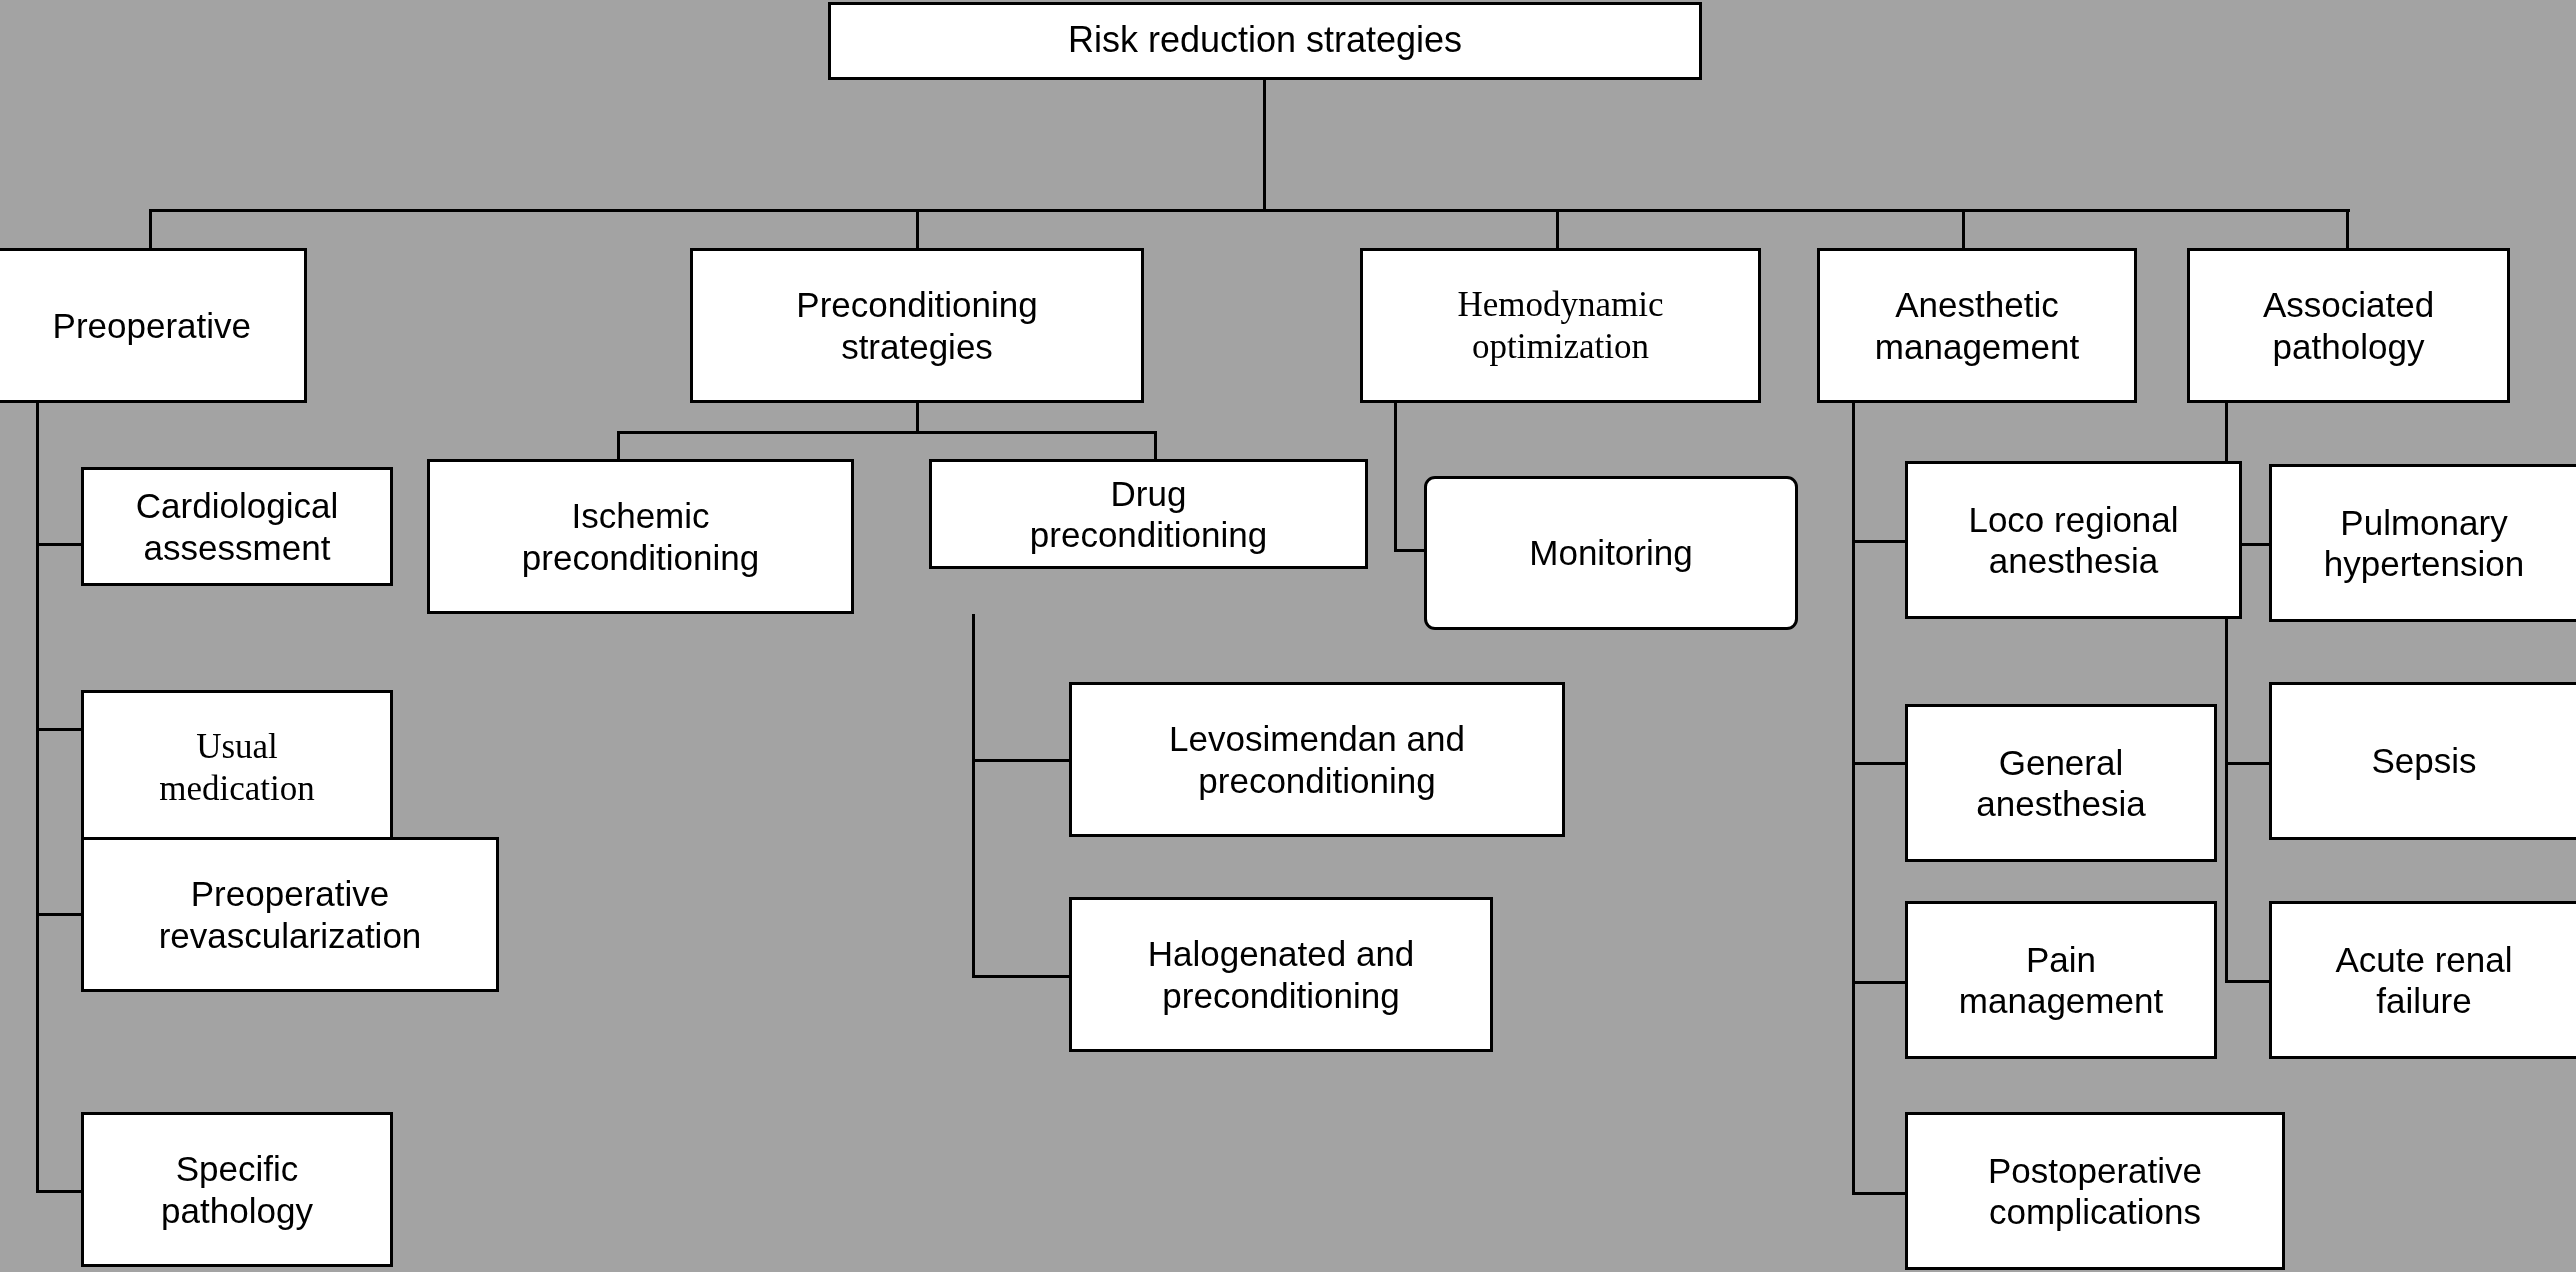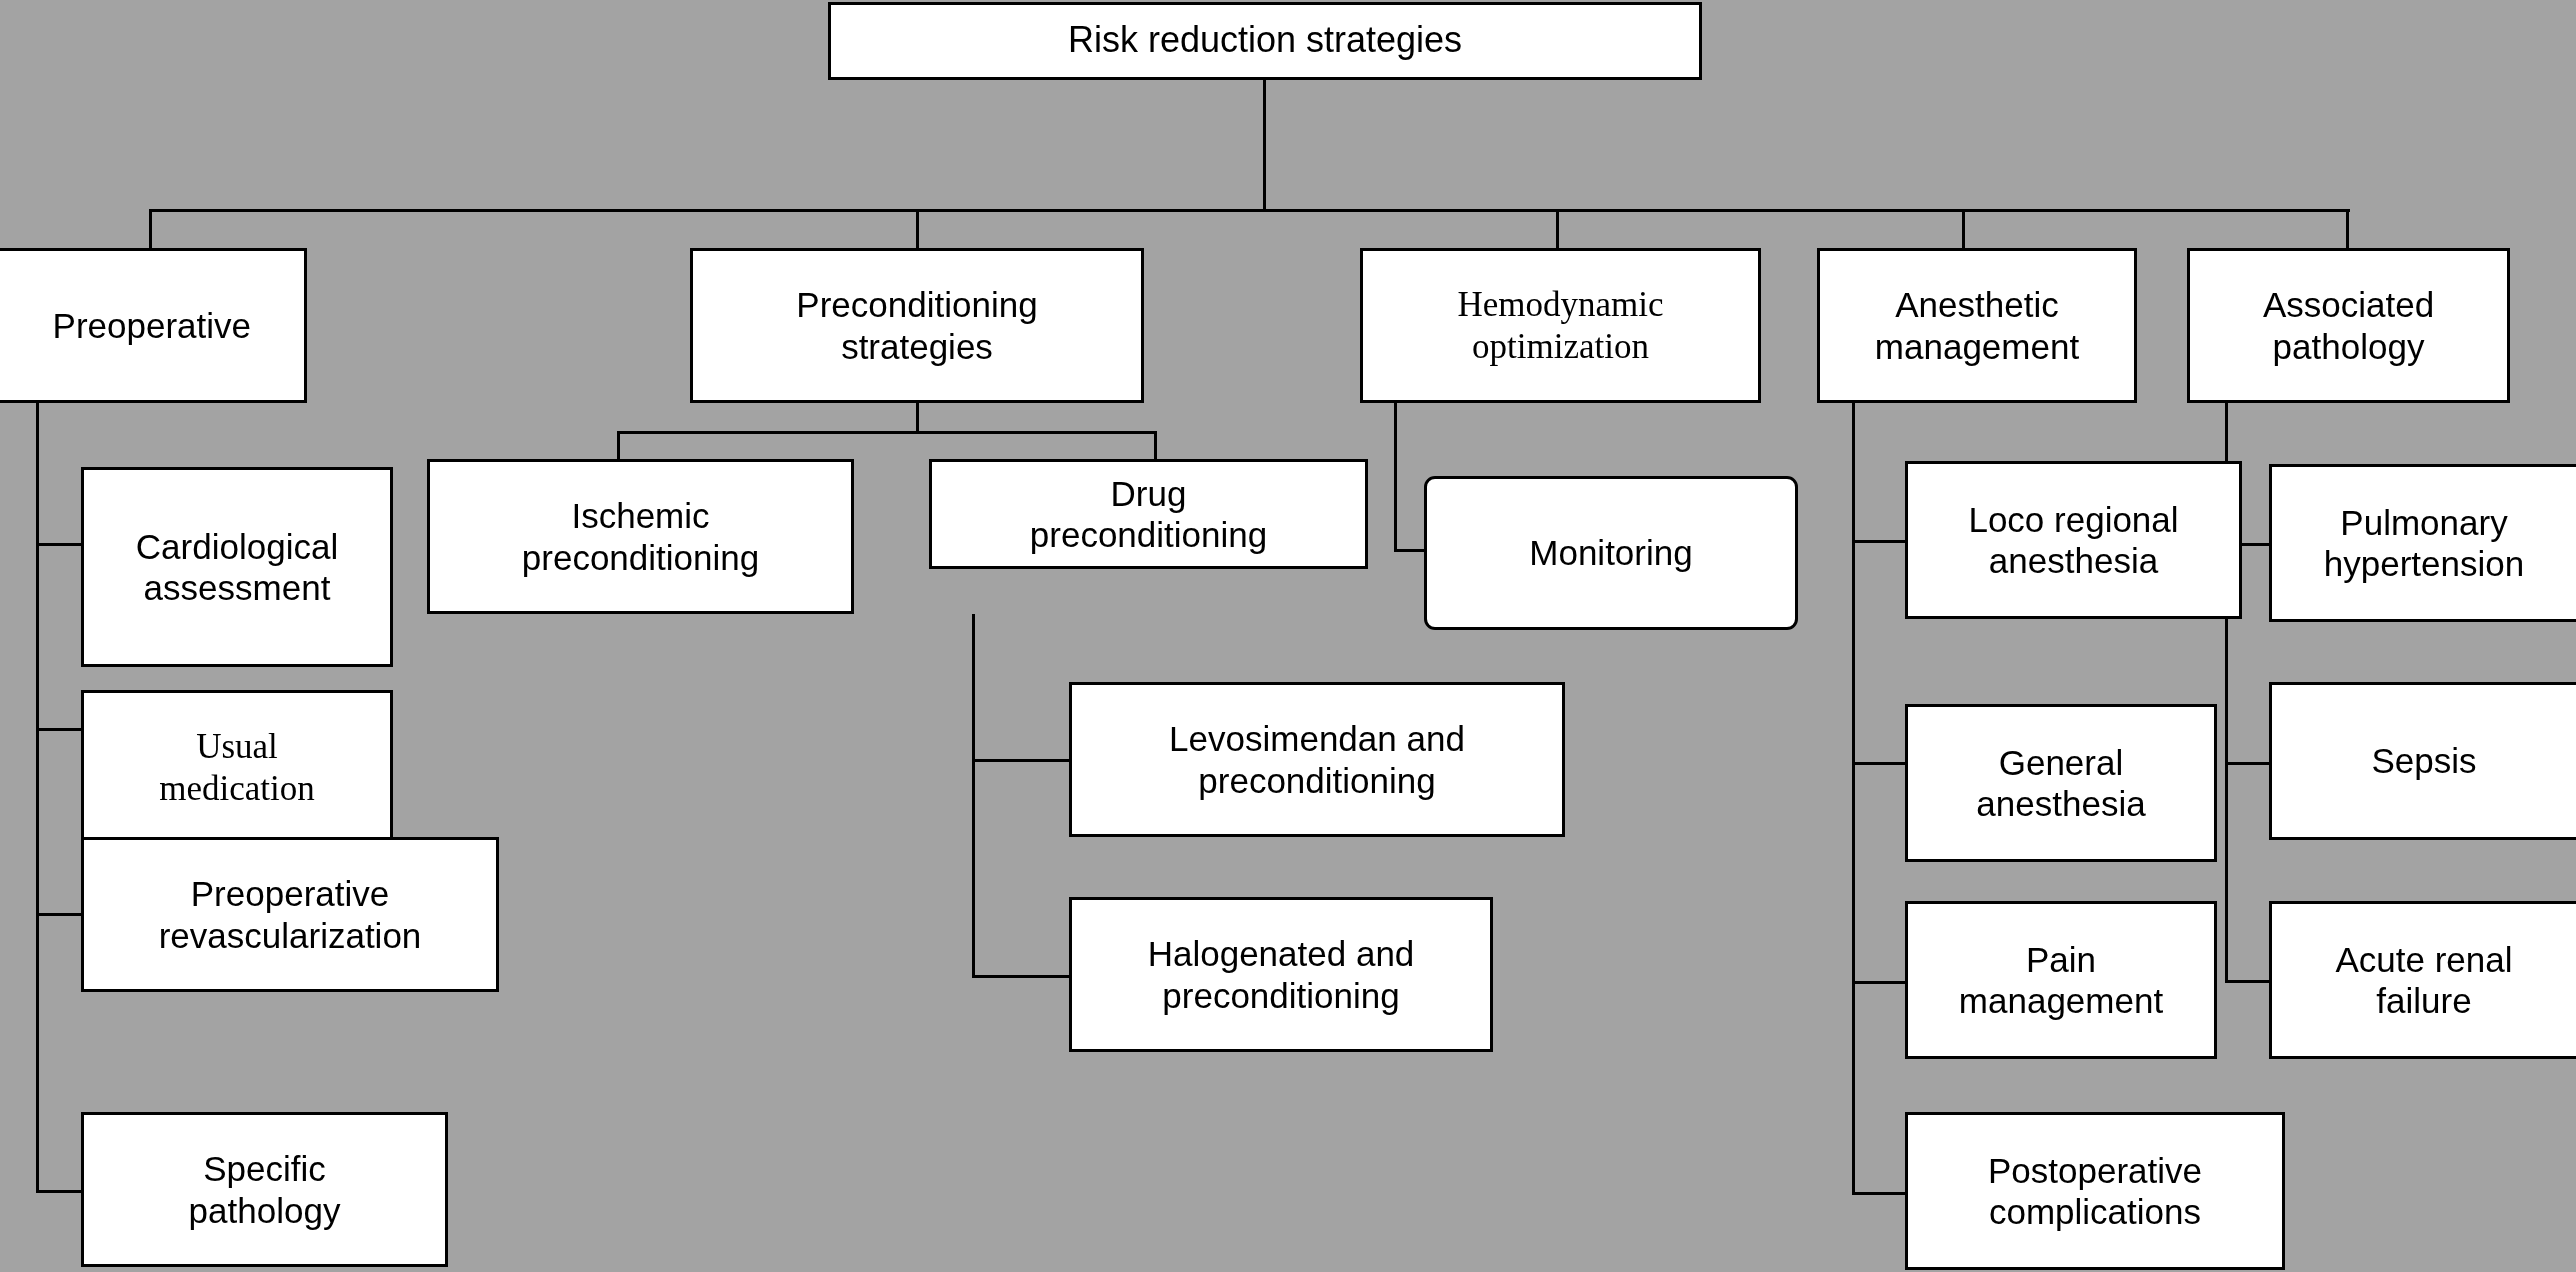--- a/index.html
+++ b/index.html
@@ -90,30 +90,30 @@
 
   <div class="node lvl2" style="left:1360px; top:248px; width:401px; height:155px;font-family:Liberation Serif, serif;">Hemodynamic
 optimization</div>
 
   <div class="node lvl2" style="left:1817px; top:248px; width:320px; height:155px;">Anesthetic
 management</div>
 
   <div class="node lvl2" style="left:2187px; top:248px; width:323px; height:155px;">Associated
 pathology</div>
 
-  <div class="node lvl3" style="left:81px; top:467px; width:312px; height:200px;">Cardiological
+  <div class="node lvl3" style="left:81px; top:467px; width:312px; height:119px;">Cardiological
 assessment</div>
 
   <div class="node lvl3" style="left:81px; top:690px; width:312px; height:155px;font-family:Liberation Serif, serif;">Usual
 medication</div>
 
   <div class="node lvl3" style="left:81px; top:837px; width:418px; height:155px;">Preoperative
 revascularization</div>
 
-  <div class="node lvl3" style="left:81px; top:1112px; width:367px; height:155px;">Specific
+  <div class="node lvl3" style="left:81px; top:1112px; width:312px; height:155px;">Specific
 pathology</div>
 
   <div class="node lvl3" style="left:427px; top:459px; width:427px; height:155px;">Ischemic
 preconditioning</div>
 
   <div class="node lvl3" style="left:929px; top:459px; width:439px; height:110px;">Drug
 preconditioning</div>
 
   <div class="node lvl3" style="left:1069px; top:682px; width:496px; height:155px;">Levosimendan and
 preconditioning</div>

